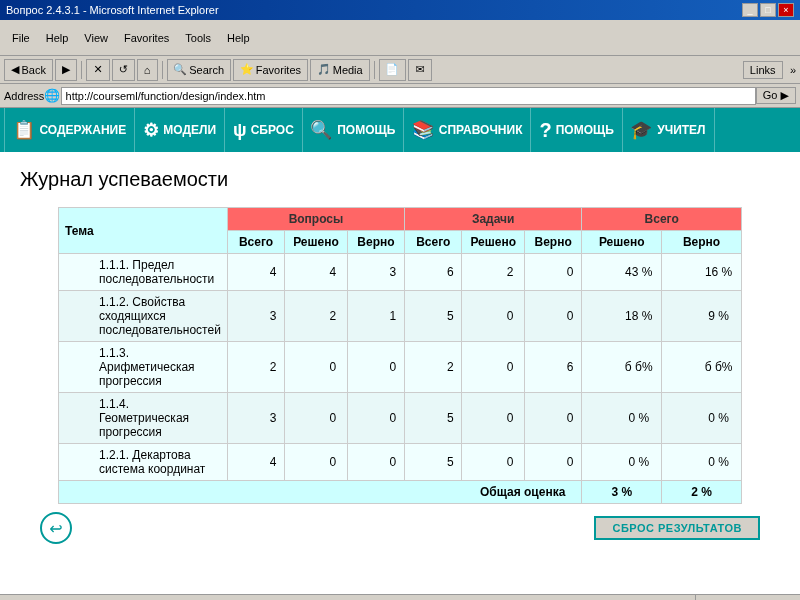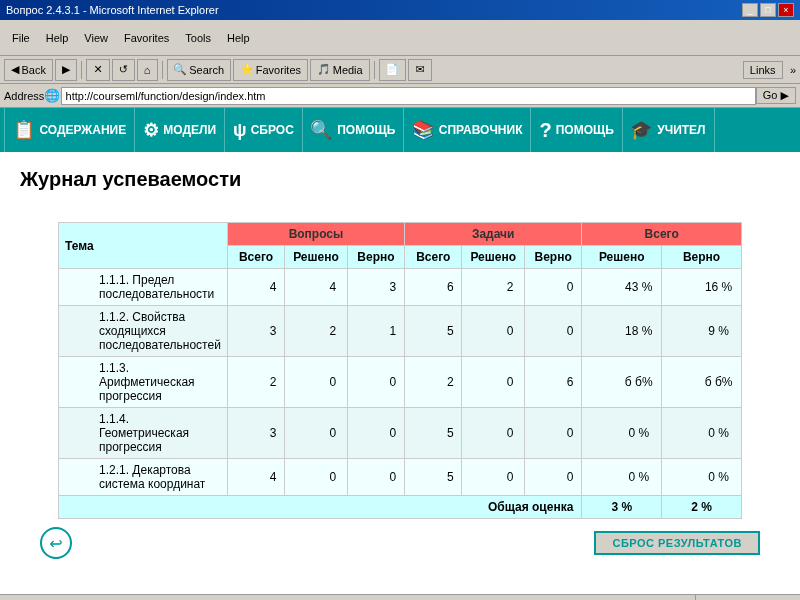--- a/index.html
+++ b/index.html
@@ -120,22 +120,22 @@
     
     .content {
       background: white;
       padding: 16px 20px;
       height: calc(600px - 20px - 20px - 28px - 24px - 44px - 22px);
       overflow-y: auto;
     }
 
     .page-title {
       font-size: 20px;
-      font-weight: bold;
-      margin-bottom: 31px;
+      font-weight: normal;
+      margin-bottom: 16px;
       color: #000;
     }
 
     
     .grade-table {
       border-collapse: collapse;
       width: 90%;
       margin: 0 auto;
       font-size: 12px;
     }
@@ -386,21 +386,21 @@
       <td>4</td>
       <td>0</td>
       <td>0</td>
       <td>5</td>
       <td>0</td>
       <td>0</td>
       <td>0 %</td>
       <td>0 %</td>
     </tr>
         <tr>
-    <td colspan="7" class="total-label" style="background:#ccffff;font-weight:bold;text-align:right;padding:4px 8px;">Общая оценка</td>
+    <td colspan="7" class="total-label" style="background:#ccffff;font-weight:bold;text-align:right;padding:4px 16px;">Общая оценка</td>
     <td style="background:#ccffff;font-weight:bold;text-align:center;">3 %</td>
     <td style="background:#ccffff;font-weight:bold;text-align:center;">2 %</td>
   </tr>
       </tbody>
   </table>
 
   <div class="bottom-bar">
     <div class="home-icon-circle">
       <span>↩</span>
     </div>

